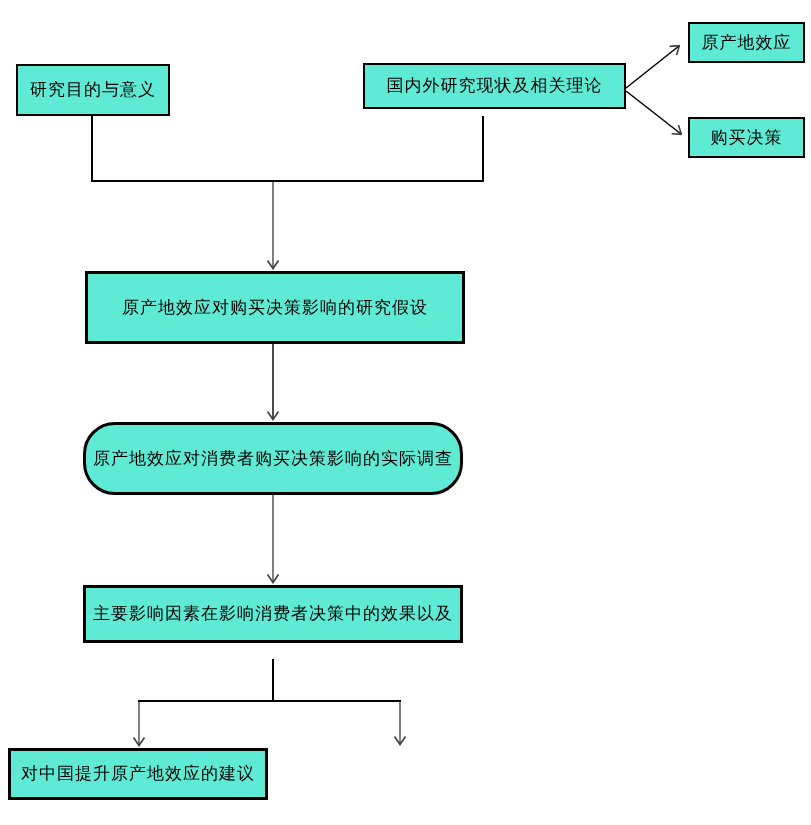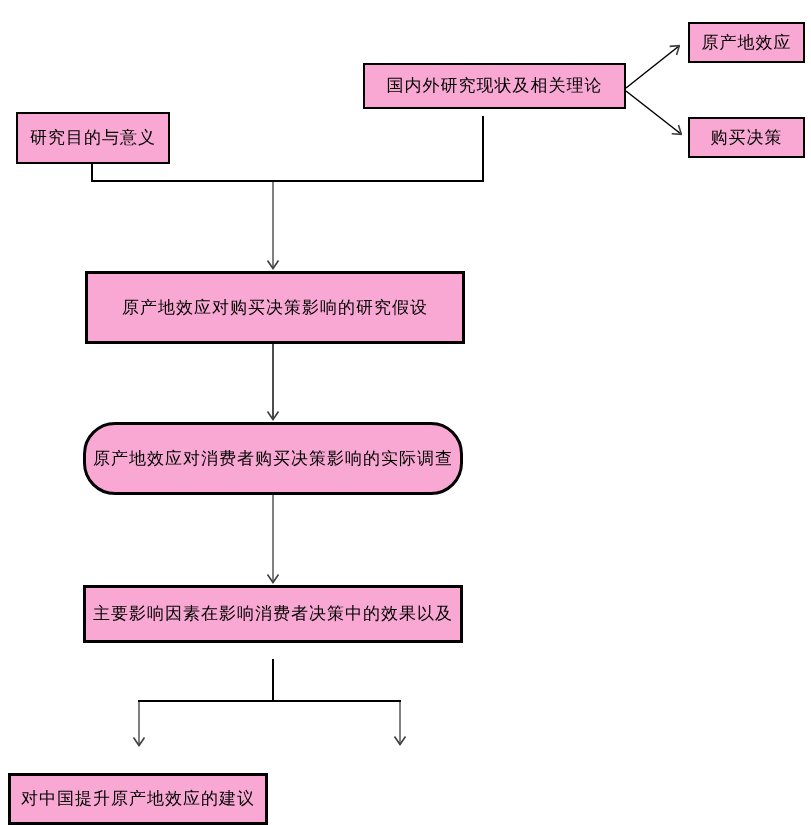--- a/index.html
+++ b/index.html
@@ -18,21 +18,21 @@
   }
   .connectors {
     position: absolute;
     left: 0;
     top: 0;
     pointer-events: none;
   }
   .node {
     position: absolute;
     box-sizing: border-box;
-    background: #f9a8d4;
+    background: #5eead4;
     border: 2px solid #000000;
     display: flex;
     flex-direction: column;
     align-items: center;
     justify-content: center;
     text-align: center;
     font-size: 17px;
     letter-spacing: 1px;
     color: #000000;
     line-height: 26px;
@@ -66,21 +66,21 @@
     <line x1="273" y1="344" x2="273" y2="419" stroke="#000000" stroke-width="1.4" marker-end="url(#arrowV)"></line>
 
     <line x1="273" y1="495" x2="273" y2="582" stroke="#808080" stroke-width="2" marker-end="url(#arrowV)"></line>
 
     <line x1="273" y1="659" x2="273" y2="701" stroke="#000000" stroke-width="2"></line>
     <line x1="138" y1="701" x2="401" y2="701" stroke="#000000" stroke-width="2"></line>
     <line x1="139" y1="702" x2="139" y2="745" stroke="#808080" stroke-width="2" marker-end="url(#arrowV)"></line>
     <line x1="400" y1="702" x2="400" y2="744" stroke="#808080" stroke-width="2" marker-end="url(#arrowV)"></line>
   </svg>
 
-  <div class="node" style="left:16px; top:64px; width:154px; height:52px;margin-top:48px;">
+  <div class="node" style="left:16px; top:64px; width:154px; height:52px;">
     <span>研究目的与意义</span>
   </div>
 
   <div class="node" style="left:363px; top:63px; width:263px; height:46px;">
     <span>国内外研究现状及相关理论</span>
   </div>
 
   <div class="node" style="left:688px; top:22px; width:117px; height:41px;">
     <span>原产地效应</span>
   </div>
@@ -94,18 +94,18 @@
   </div>
 
   <div class="node thick" style="left:83px; top:422px; width:380px; height:73px;border-radius:32px;">
     <span>原产地效应对消费者购买决策影响的实际调查</span>
   </div>
 
   <div class="node thick" style="left:83px; top:585px; width:380px; height:58px;">
     <span>主要影响因素在影响消费者决策中的效果以及</span>
   </div>
 
-  <div class="node thick" style="left:8px; top:748px; width:260px; height:52px;margin-top:25px;">
+  <div class="node thick" style="left:8px; top:748px; width:260px; height:52px;">
     <span>对中国提升原产地效应的建议</span>
   </div>
 
 
 </div>
 
 </body></html>

